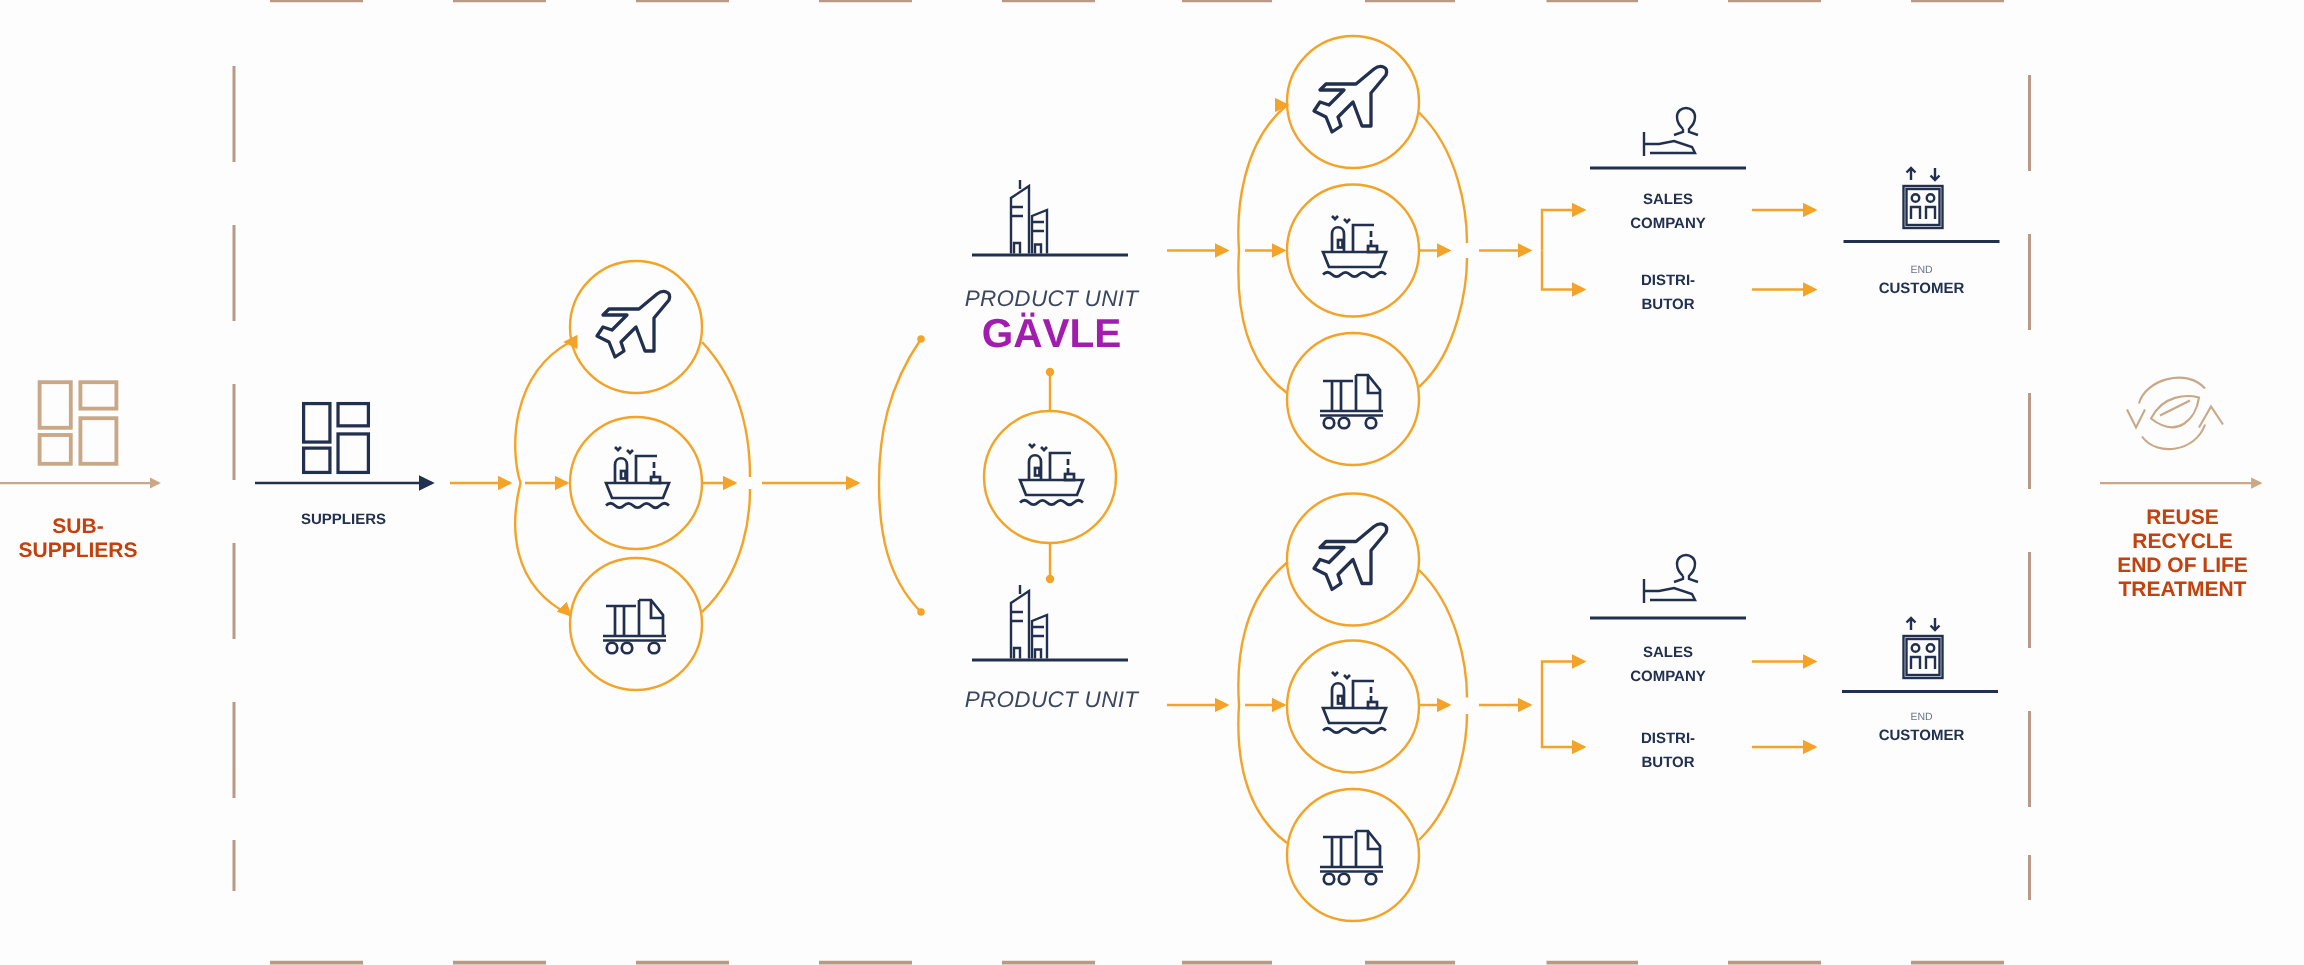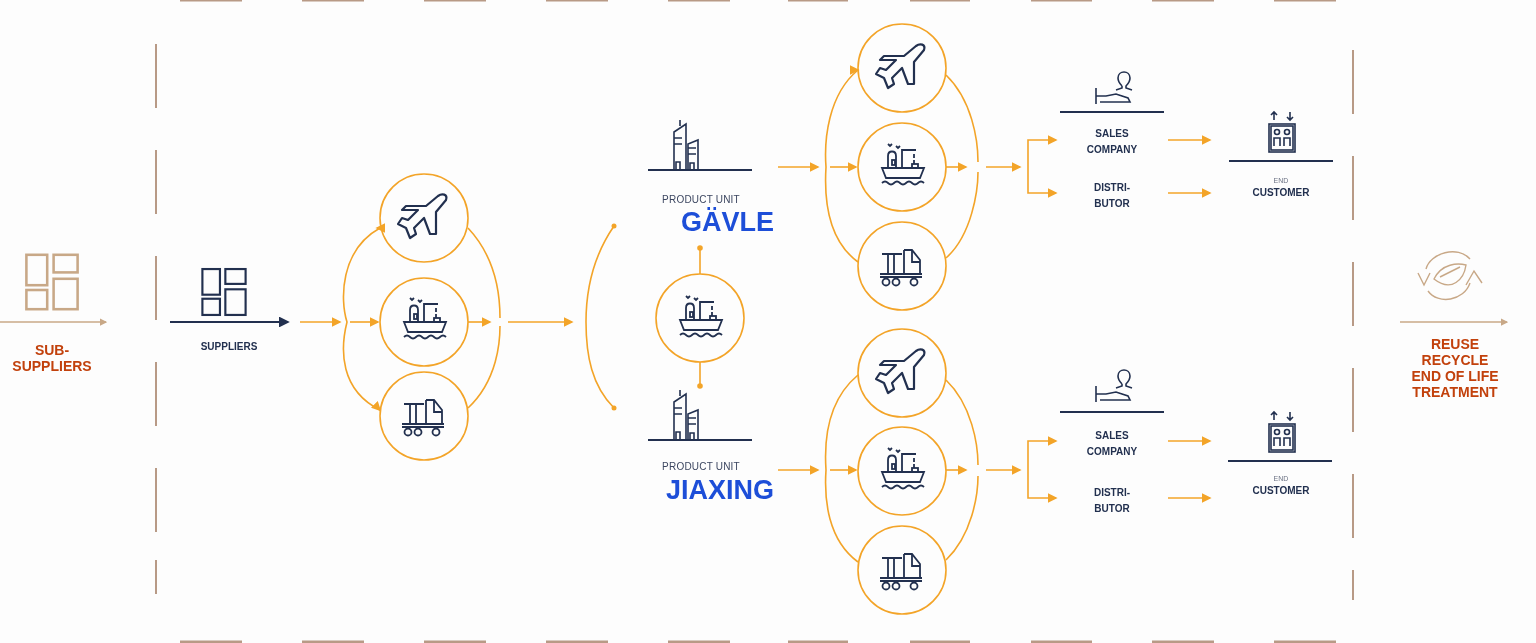--- a/index.html
+++ b/index.html
@@ -1,22 +1,22 @@
 <!DOCTYPE html>
 <html><head>
 <meta charset="utf-8">
 <style>
   html, body { margin: 0; padding: 0; background: #fdfdfd; }
   body { width: 1536px; height: 643px; overflow: hidden; position: relative; font-family: "Liberation Sans", sans-serif; }
   #stage { position: absolute; left: 0; top: 0; width: 1536px; height: 643px; }
   .lbl { position: absolute; text-align: center; font-family: "Liberation Sans", sans-serif; white-space: pre-line; line-height: 16px; }
   .navy-bold { color: #22304f; font-weight: bold; font-size: 10px; }
   .tan-bold { color: #c2410c; font-weight: bold; font-size: 14px; }
-  .pu-small { color: #3c4660; font-size: 10px; letter-spacing: 0.2px; }
-  .pu-big { color: #1d4ed8; font-weight: bold; font-size: 27px; line-height: 30px; text-align: right; }
+  .pu-small { color: #3c4660; font-size: 15px; letter-spacing: 0.2px; font-style: italic; }
+  .pu-big { color: #a21caf; font-weight: bold; font-size: 27px; line-height: 30px; }
   .end-small { color: #6b7284; font-size: 7px; line-height: 8px; }
 </style>
 </head>
 <body>
 
 <div id="stage">
 <svg width="1536" height="643" viewBox="0 0 1536 643" xmlns="http://www.w3.org/2000/svg">
   <defs>
     <marker id="ah-o" viewBox="0 0 6 6" refX="5" refY="3" markerWidth="6" markerHeight="6" orient="auto">
       <path d="M0,0 L6,3 L0,6 z" fill="#f3a428"></path>
@@ -263,21 +263,20 @@
 </svg>
 
   
   <div class="lbl tan-bold" style="left:0;top:342px;width:104px;">SUB-
 SUPPLIERS</div>
   <div class="lbl navy-bold" style="left:170px;top:339px;width:118px;">SUPPLIERS</div>
 
   <div class="lbl pu-small" style="left:628px;top:192px;width:146px;">PRODUCT UNIT</div>
   <div class="lbl pu-big" style="left:628px;top:207px;width:146px;">GÄVLE</div>
   <div class="lbl pu-small" style="left:628px;top:459px;width:146px;">PRODUCT UNIT</div>
-  <div class="lbl pu-big" style="left:628px;top:475px;width:146px;">JIAXING</div>
 
   <div class="lbl navy-bold" style="left:1056px;top:126px;width:112px;">SALES
 COMPANY</div>
   <div class="lbl navy-bold" style="left:1056px;top:180px;width:112px;">DISTRI-
 BUTOR</div>
   <div class="lbl end-small" style="left:1230px;top:177px;width:102px;">END</div>
   <div class="lbl navy-bold" style="left:1222px;top:185px;width:118px;">CUSTOMER</div>
 
   <div class="lbl navy-bold" style="left:1056px;top:428px;width:112px;">SALES
 COMPANY</div>

